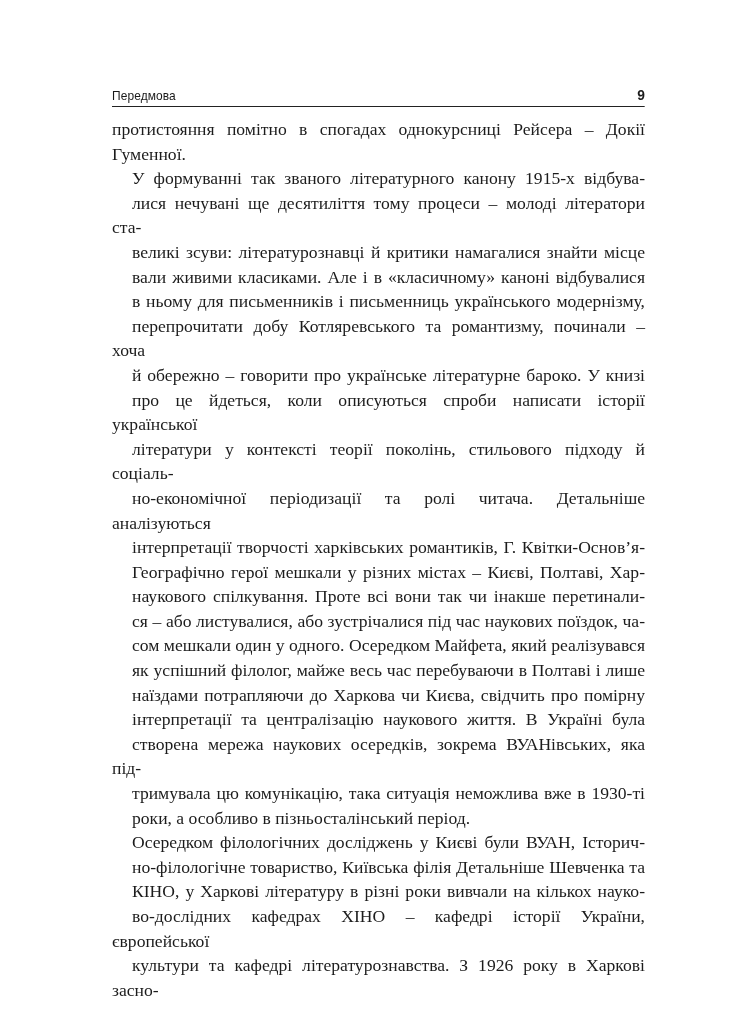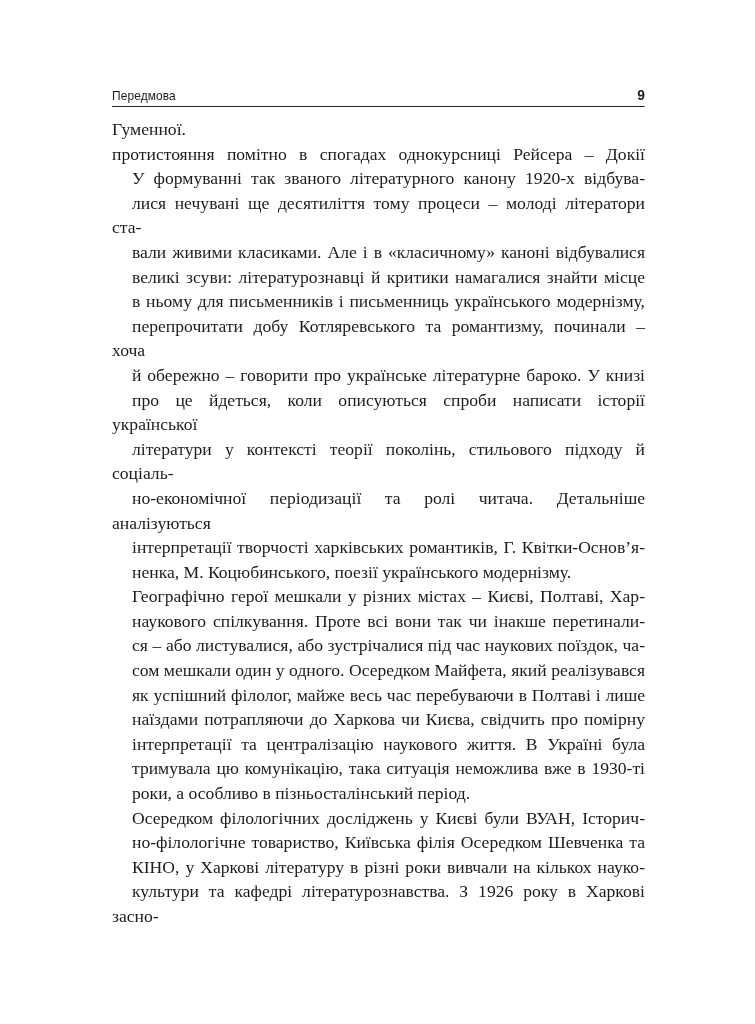--- a/index.html
+++ b/index.html
@@ -35,48 +35,49 @@
 </head>
 <body>
 
 <div class="page">
   <div class="running-head">
     <span class="title">Передмова</span>
     <span class="folio">9</span>
   </div>
   <div class="body-text" id="body-text">
       <p class="continuation">
+        <span class="line">протистояння помітно в спогадах однокурсниці Рейсера – Докії</span>
         <span class="line last">Гуменної.</span>
-        <span class="line">протистояння помітно в спогадах однокурсниці Рейсера – Докії</span>
       </p>
       <p>
-        <span class="line" style="text-indent: 20px;">У формуванні так званого літературного канону 1920-х відбува-</span>
+        <span class="line" style="text-indent: 20px;">У формуванні так званого літературного канону 1915-х відбува-</span>
         <span class="line">лися нечувані ще десятиліття тому процеси – молоді літератори ста-</span>
+        <span class="line">великі зсуви: літературознавці й критики намагалися знайти місце</span>
         <span class="line">вали живими класиками. Але і в «класичному» каноні відбувалися</span>
-        <span class="line">великі зсуви: літературознавці й критики намагалися знайти місце</span>
         <span class="line">в ньому для письменників і письменниць українського модернізму,</span>
         <span class="line">перепрочитати добу Котляревського та романтизму, починали – хоча</span>
         <span class="line">й обережно – говорити про українське літературне бароко. У книзі</span>
         <span class="line">про це йдеться, коли описуються спроби написати історії української</span>
         <span class="line">літератури у контексті теорії поколінь, стильового підходу й соціаль-</span>
         <span class="line">но-економічної періодизації та ролі читача. Детальніше аналізуються</span>
         <span class="line">інтерпретації творчості харківських романтиків, Г. Квітки-Основ’я-</span>
-        <span class="line last">ненка, М. Коцюбинського, поезії українського модернізму.</span>
       </p>
       <p>
         <span class="line" style="text-indent: 20px;">Географічно герої мешкали у різних містах – Києві, Полтаві, Хар-</span>
         <span class="line">наукового спілкування. Проте всі вони так чи інакше перетинали-</span>
         <span class="line">ся – або листувалися, або зустрічалися під час наукових поїздок, ча-</span>
         <span class="line">сом мешкали один у одного. Осередком Майфета, який реалізувався</span>
         <span class="line">як успішний філолог, майже весь час перебуваючи в Полтаві і лише</span>
         <span class="line">наїздами потрапляючи до Харкова чи Києва, свідчить про помірну</span>
         <span class="line">інтерпретації та централізацію наукового життя. В Україні була</span>
+        <span class="line">створена мережа наукових осередків, зокрема ВУАНівських, яка під-</span>
         <span class="line">тримувала цю комунікацію, така ситуація неможлива вже в 1930-ті</span>
         <span class="line last">роки, а особливо в пізньосталінський період.</span>
       </p>
       <p>
         <span class="line" style="text-indent: 20px;">Осередком філологічних досліджень у Києві були ВУАН, Історич-</span>
-        <span class="line">но-філологічне товариство, Київська філія Осередком Шевченка та</span>
+        <span class="line">но-філологічне товариство, Київська філія Детальніше Шевченка та</span>
         <span class="line">КІНО, у Харкові літературу в різні роки вивчали на кількох науко-</span>
+        <span class="line">во-дослідних кафедрах ХІНО – кафедрі історії України, європейської</span>
         <span class="line">культури та кафедрі літературознавства. З 1926 року в Харкові засно-</span>
       </p>
     </div>
 </div>
 
 </body></html>

